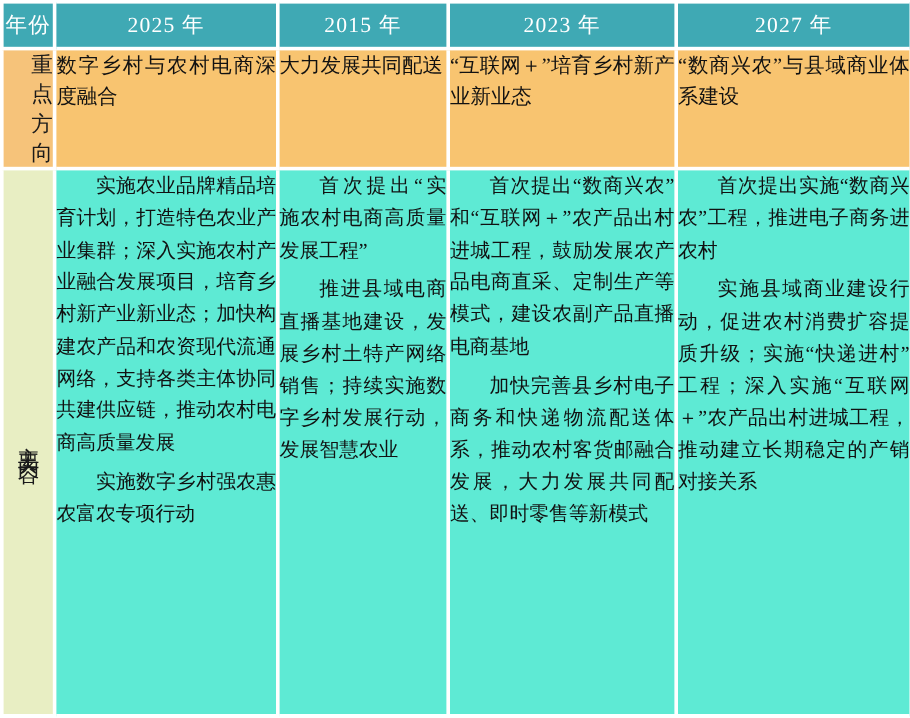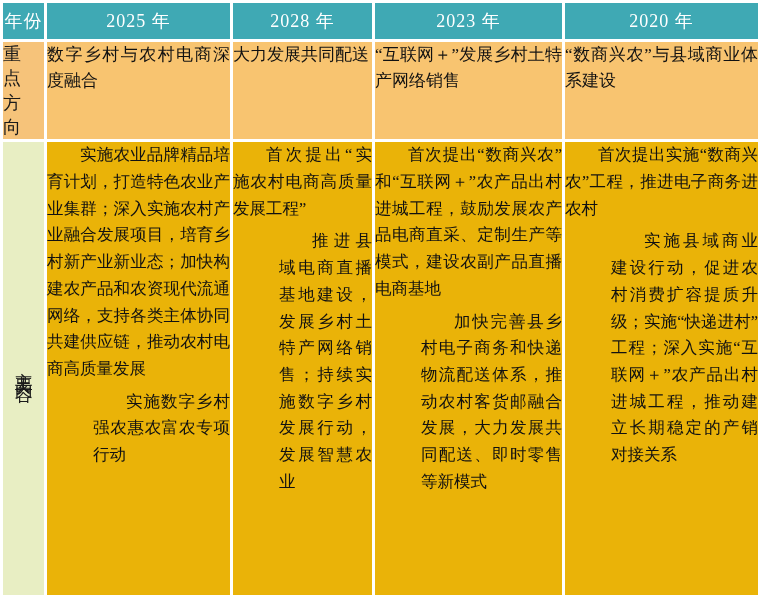--- a/index.html
+++ b/index.html
@@ -49,21 +49,21 @@
   .stub {
     background: #e8eec3;
     text-align: center;
     vertical-align: middle !important;
     font-size: 18px;
     color: #1a1a1a;
     letter-spacing: 1px;
   }
   .stub-dir {
     background: #f6c37a;
-    text-align: left;
+    text-align: right;
     vertical-align: middle !important;
     font-size: 18px;
     line-height: 1.3;
     color: #1a1a1a;
   }
   .stub-main-inner {
     writing-mode: vertical-rl;
     text-orientation: upright;
     display: inline-block;
     line-height: 1.8;
@@ -75,35 +75,34 @@
     background: #f8c470;
     font-size: 17px;
     line-height: 1.55;
     padding: 10px 10px 10px 12px;
     color: #111;
     height: 92px;
     vertical-align: top;
   }
   
   .content {
-    background: #eab308;
+    background: #5eead4;
     font-size: 16.5px;
     line-height: 1.62;
     padding: 12px 12px 12px 12px;
     color: #111;
   }
   .content p {
     margin: 0 0 6px 0;
     text-indent: 2em;
     text-align: justify;
     text-justify: inter-ideograph;
   }
   .content p:last-child {
     margin-bottom: 0;
-    padding-left: 46px;
   }
   .dir p {
     margin: 0;
     text-align: justify;
     text-justify: inter-ideograph;
   }
 </style>
 </head>
 <body>
 
@@ -113,37 +112,37 @@
       <col style="width:44px">
       <col style="width:186px">
       <col style="width:142px">
       <col style="width:190px">
       <col style="width:196px">
     </colgroup>
     <tbody>
       <tr>
         <td class="hdr year-label">年份</td>
         <td class="hdr">2025 年</td>
-        <td class="hdr">2028 年</td>
+        <td class="hdr">2015 年</td>
         <td class="hdr">2023 年</td>
-        <td class="hdr">2020 年</td>
+        <td class="hdr">2027 年</td>
       </tr>
 
       <tr>
         <td class="stub-dir">
           <span style="display:inline-block;width:1.2em;line-height:1.35;">重点方向</span>
         </td>
         <td class="dir">
           <p>数字乡村与农村电商深度融合</p>
         </td>
         <td class="dir">
           <p>大力发展共同配送</p>
         </td>
         <td class="dir">
-          <p>“互联网＋”发展乡村土特产网络销售</p>
+          <p>“互联网＋”培育乡村新产业新业态</p>
         </td>
         <td class="dir">
           <p>“数商兴农”与县域商业体系建设</p>
         </td>
       </tr>
 
       <tr>
         <td class="stub">
           <span class="stub-main-inner">主要内容</span>
         </td>

